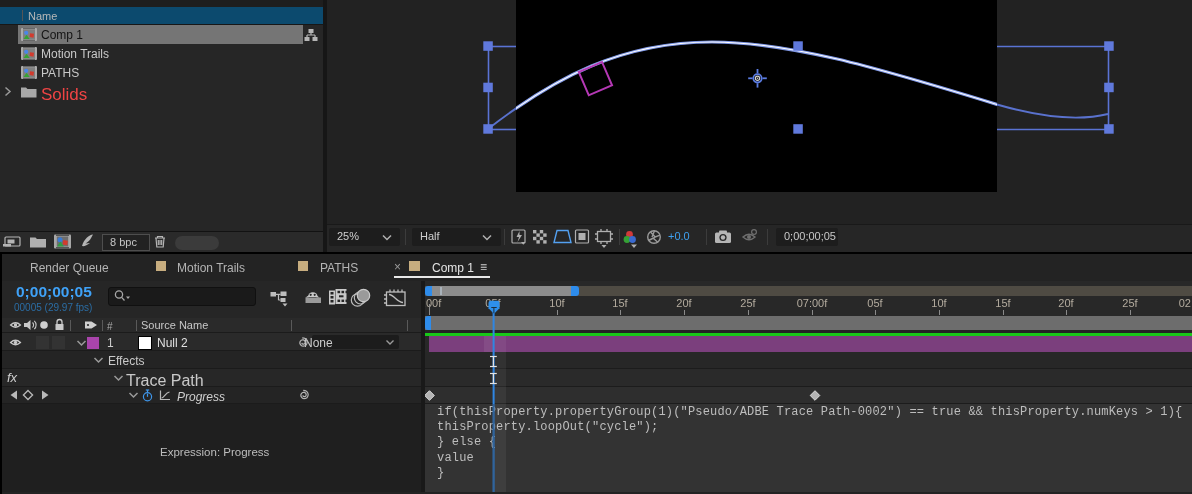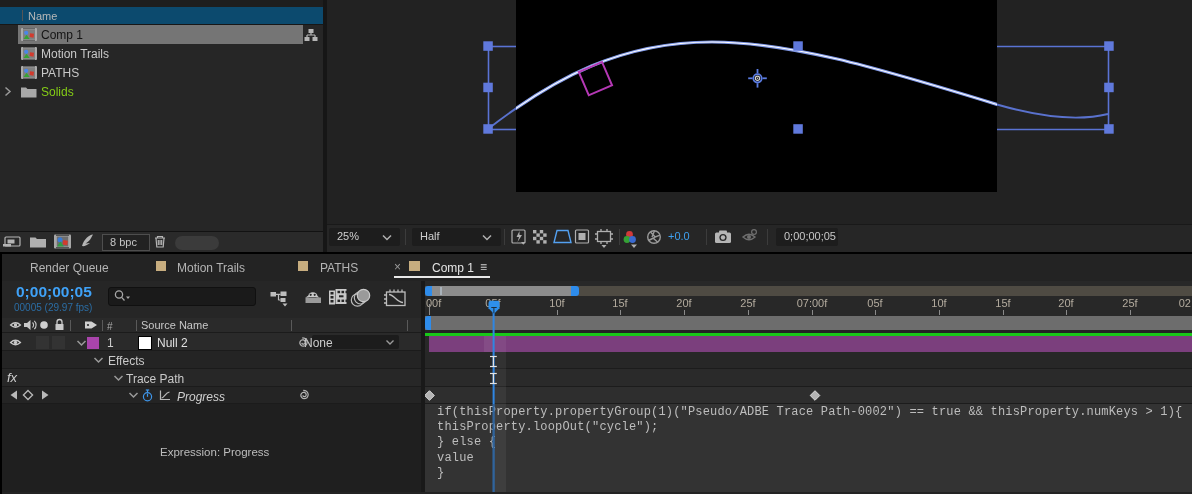--- a/index.html
+++ b/index.html
@@ -17,21 +17,21 @@
 
     <div class="abs" style="left:0;top:7px;width:323px;height:17px;background:#0c4a6e;border-bottom:1px solid #171717;">
       <div class="abs" style="left:22px;top:3px;width:1px;height:11px;background:#555;"></div>
       <div class="txt" style="left:28px;top:3px;font-size:11px;color:#b8b8b8;">Name</div>
     </div>
 
     <div id="prow1" class="abs" style="left:18px;top:25px;width:285px;height:19px;background:#757575;"></div>
     <div class="txt" style="left:41px;top:28px;font-size:12px;color:#141414;">Comp 1</div>
     <div class="txt" style="left:41px;top:47px;font-size:12px;color:#c9c9c9;">Motion Trails</div>
     <div class="txt" style="left:41px;top:66px;font-size:12px;color:#c9c9c9;">PATHS</div>
-    <div class="txt" style="left:41px;top:85px;font-size:12px;color:#84cc16;">Solids</div>
+    <div class="txt" style="left:41px;top:85px;font-size:17px;color:#ef4444;">Solids</div>
     <svg id="proj-icons" class="abs" style="left:0;top:0;" width="323" height="230">
       <defs>
         <g id="compicon">
           <rect x="0" y="0" width="16" height="13" rx="1" fill="#ababab"></rect>
           <rect x="2" y="0.3" width="12" height="1" fill="#4a4a4a"></rect>
           <rect x="2" y="11.7" width="12" height="1" fill="#4a4a4a"></rect>
           <rect x="2" y="1.8" width="12" height="9.4" fill="#808080"></rect>
           <circle cx="5.2" cy="4.8" r="2.1" fill="#4a86e8"></circle>
           <path d="M2.6 10.9 L5.6 6.7 L8.6 10.9 Z" fill="#35a435"></path>
           <rect x="8.8" y="5.4" width="4" height="4" fill="#d23b2e" transform="rotate(8 10.8 7.4)"></rect>
@@ -255,21 +255,21 @@
         <div class="abs" style="left:34px;top:55px;width:13px;height:13px;background:#333;"></div>
         <div class="abs" style="left:50px;top:55px;width:13px;height:13px;background:#333;"></div>
         <div class="abs" style="left:85px;top:56px;width:12px;height:12px;background:#a944ab;"></div>
         <div class="txt" style="left:105px;top:55px;font-size:12px;color:#ccc;">1</div>
         <div class="abs" style="left:136px;top:55px;width:12px;height:12px;background:#fff;border:1px solid #000;"></div>
         <div class="txt" style="left:155px;top:55px;font-size:12px;color:#e0e0e0;">Null 2</div>
         <div class="abs" style="left:310px;top:54px;width:87px;height:14px;background:#1c1c1c;border-radius:2px;"></div>
         <div class="txt" style="left:302px;top:55px;font-size:12px;color:#ccc;">None</div>
 
         <div class="txt" style="left:106px;top:73px;font-size:12px;color:#c9c9c9;">Effects</div>
-        <div class="txt" style="left:124px;top:91px;font-size:12px;color:#c9c9c9;text-align:center;">Trace Path</div>
+        <div class="txt" style="left:124px;top:91px;font-size:16px;color:#c9c9c9;text-align:center;">Trace Path</div>
         <div class="txt" style="left:175px;top:109px;font-size:12px;color:#d0d0d0;font-style:italic;">Progress</div>
         <div class="txt" style="left:158px;top:165px;font-size:11.5px;color:#bdbdbd;">Expression: Progress</div>
         <svg id="tl-left-icons" class="abs" style="left:0;top:0;" width="419" height="211">
 
           <g stroke="#a8a8a8" stroke-width="1.3" fill="none">
             <circle cx="117" cy="13.5" r="3.6"></circle>
             <line x1="119.6" y1="16.4" x2="122.5" y2="19.5"></line>
           </g>
           <path d="M124 15.5 l4 0 l-2 2.6 z" fill="#a8a8a8"></path>
 

